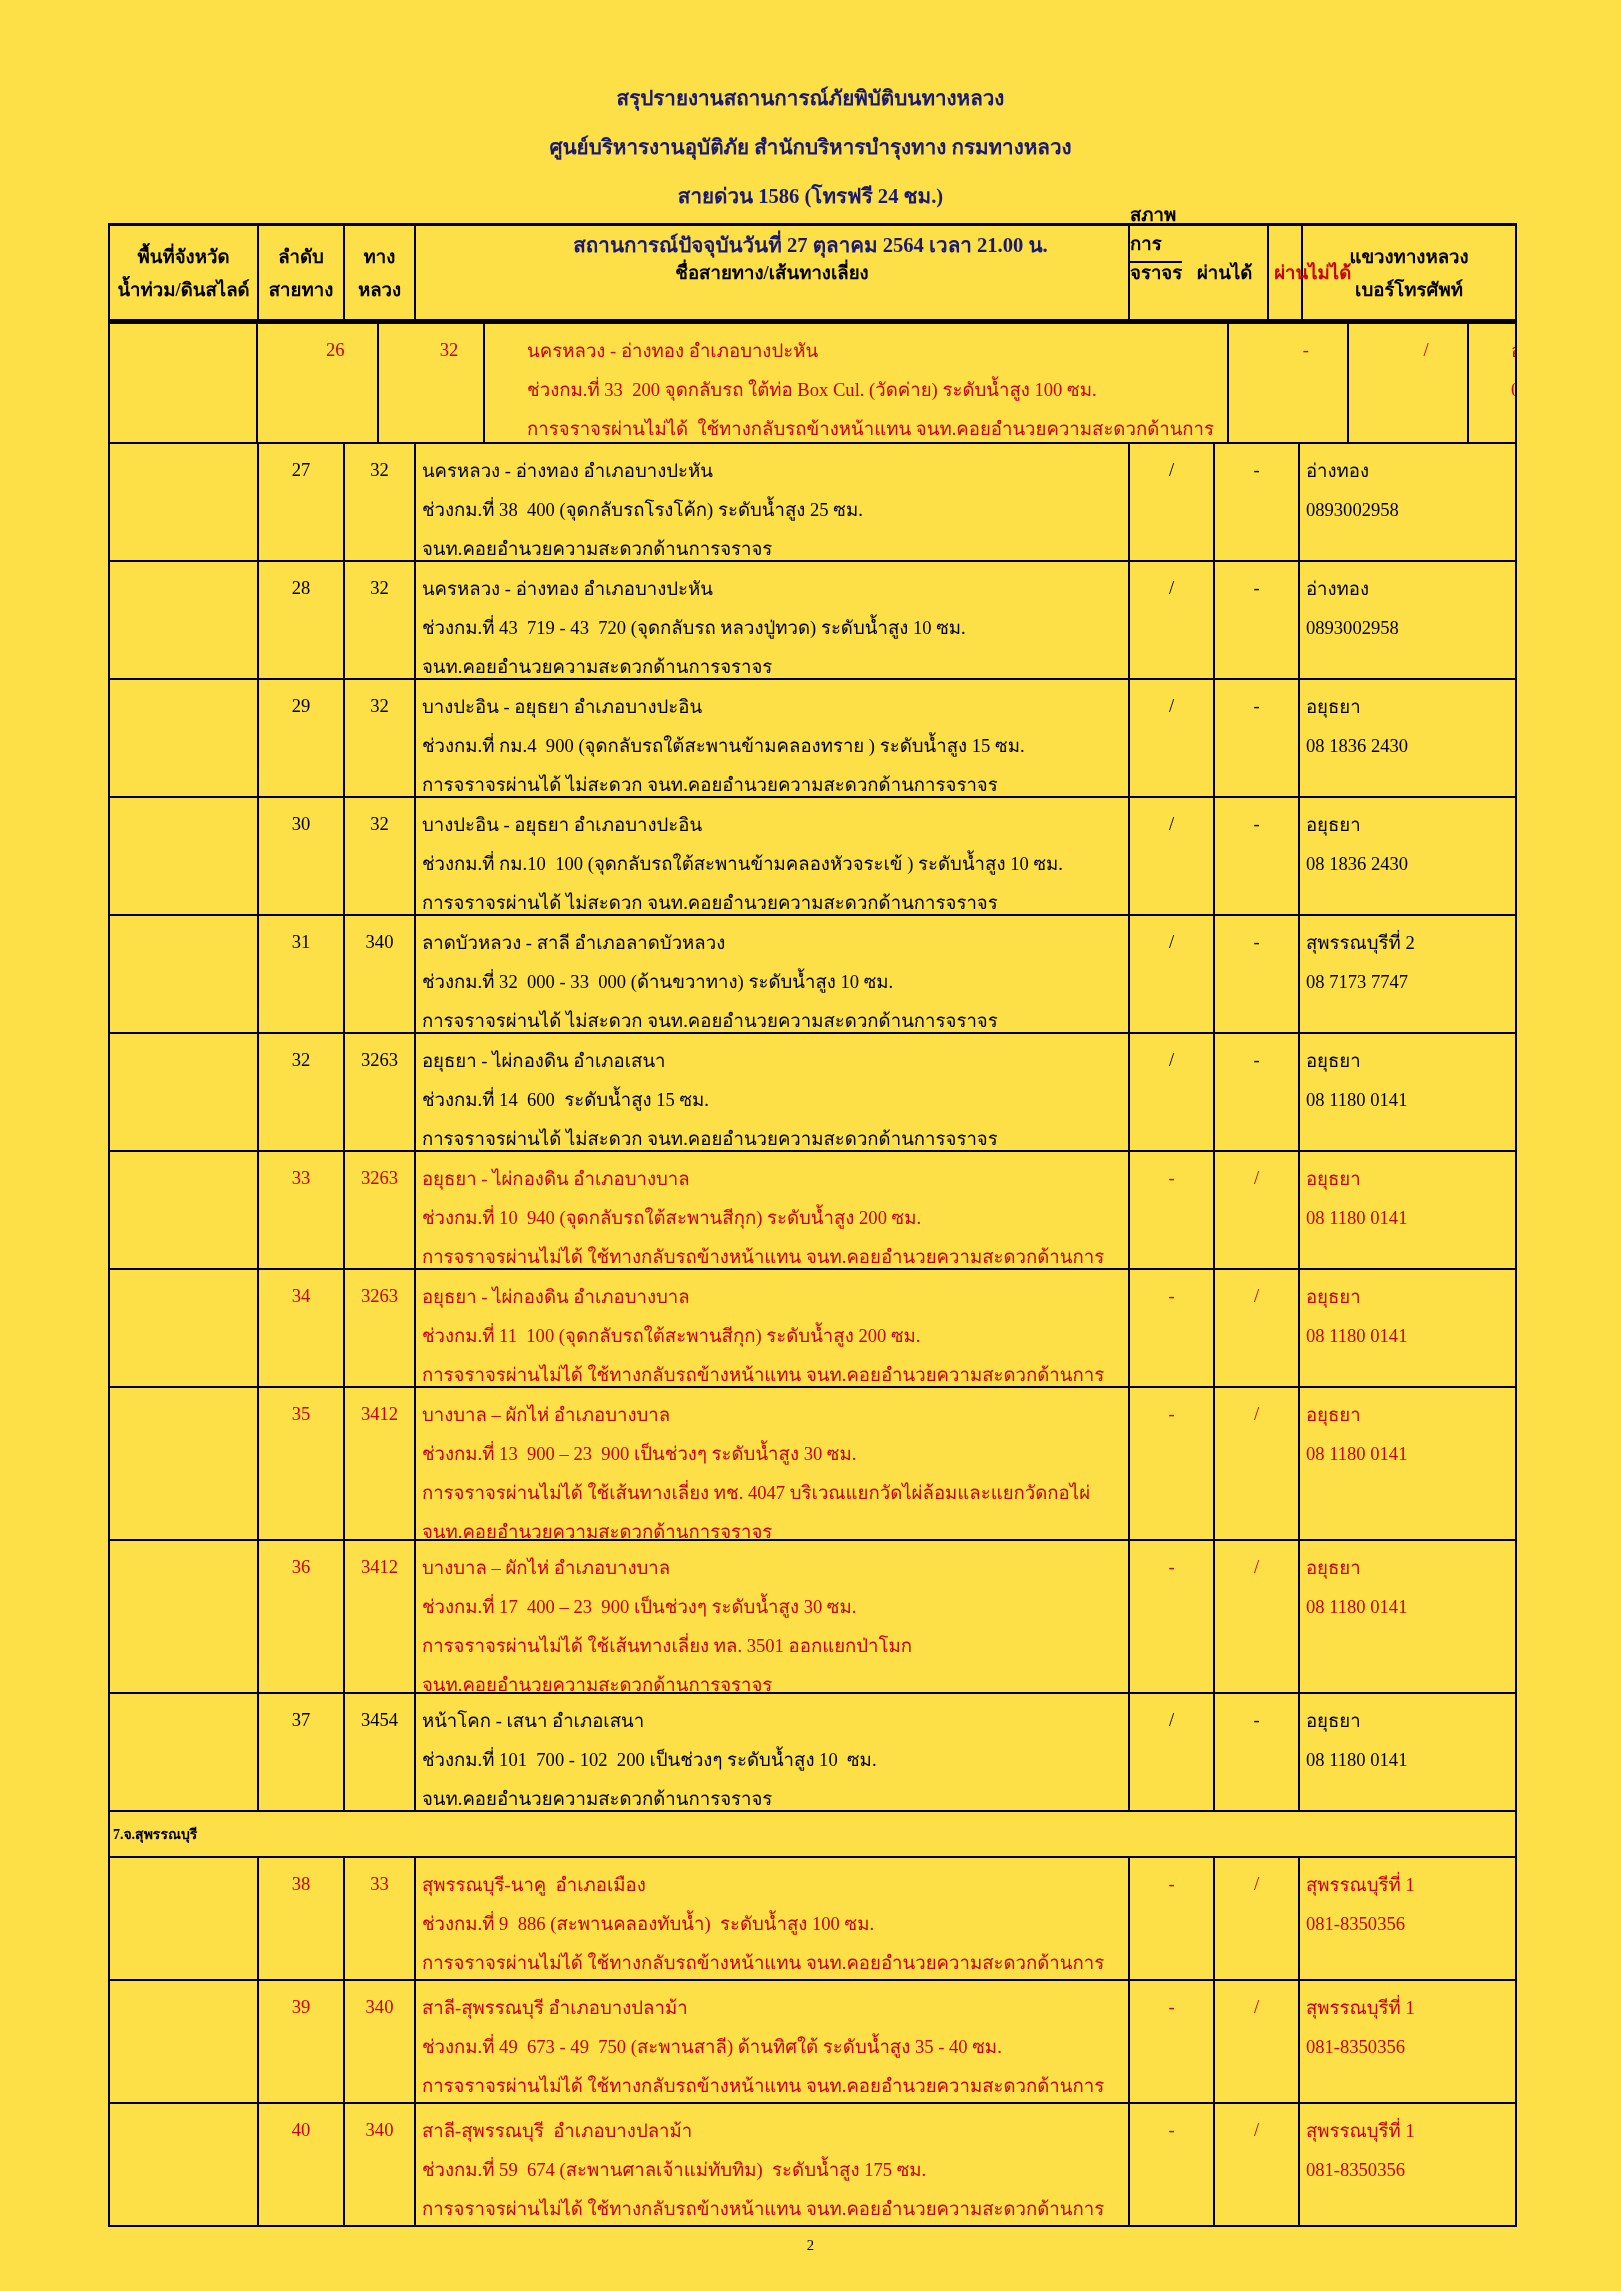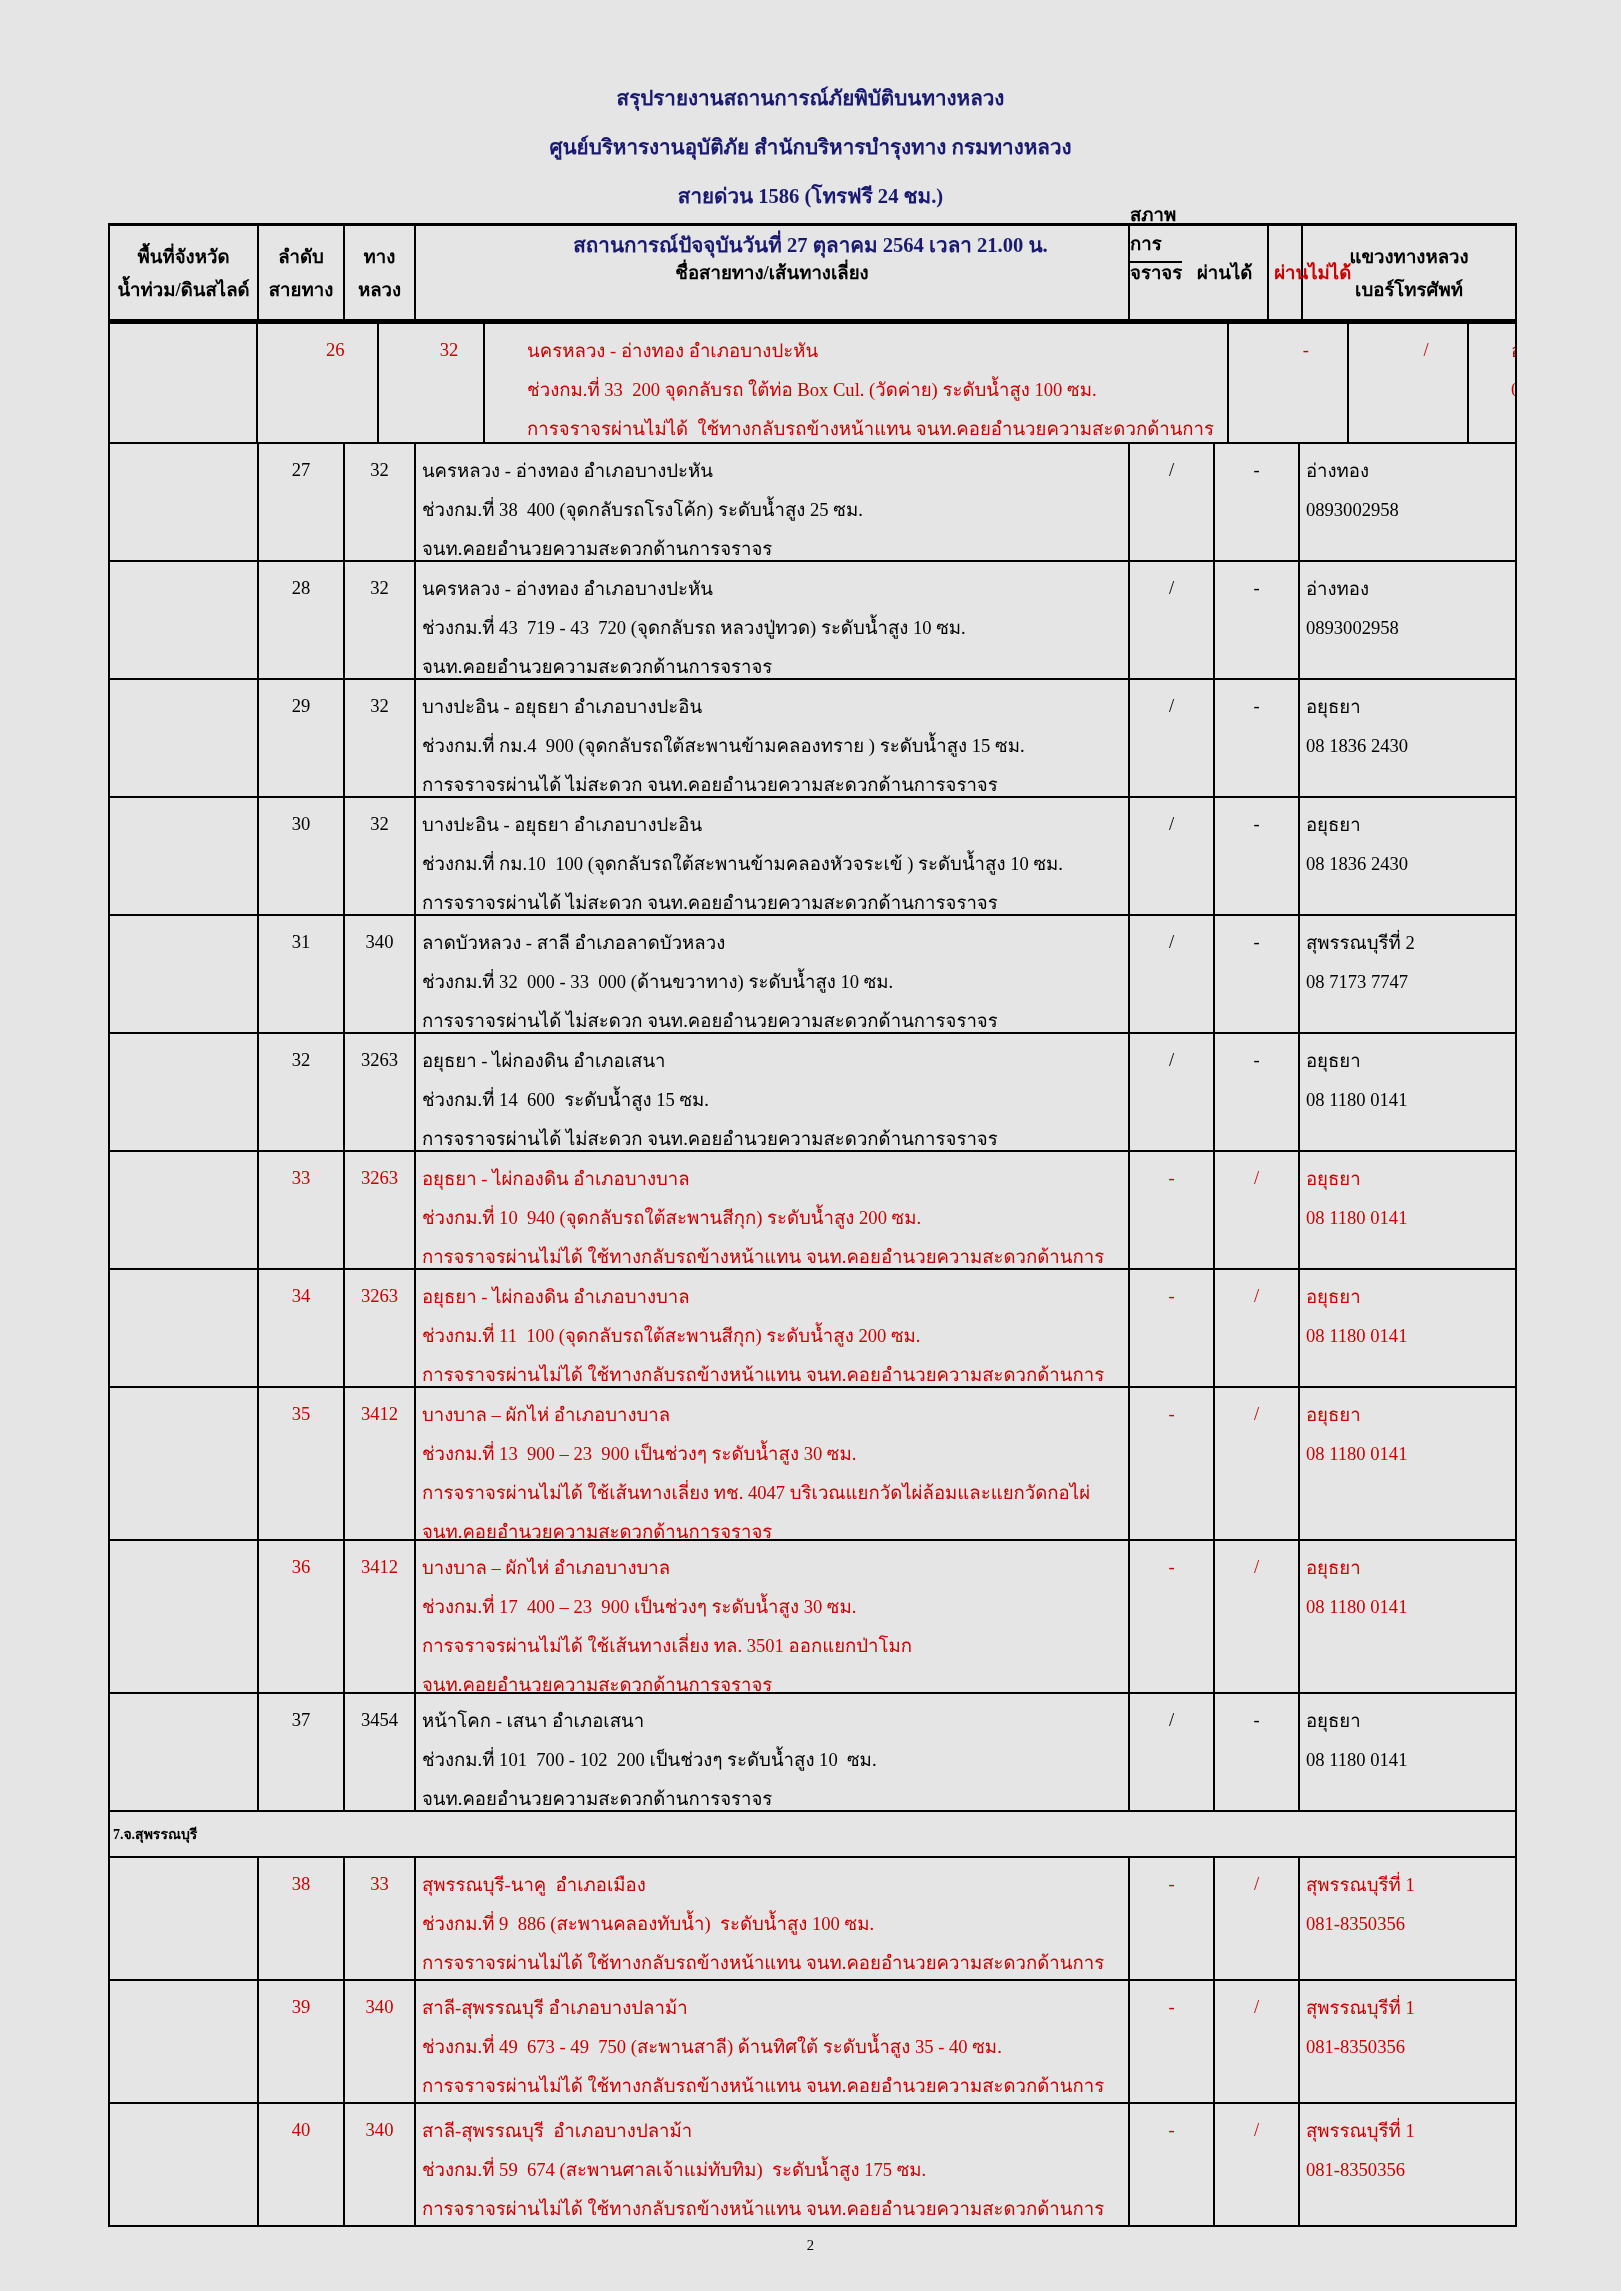--- a/index.html
+++ b/index.html
@@ -1,21 +1,21 @@
 <!DOCTYPE html>
 <html><head>
 <meta charset="utf-8">
 <style>
   * { box-sizing: border-box; margin: 0; padding: 0; }
   html,body { background:#ffffff; }
   body {
     font-family: "Liberation Serif", "DejaVu Serif", serif;
     width: 1621px; height: 2292px; position: relative;
   }
-  .page { width: 1621px; height: 2292px; position: relative; background:#e5e5e5;font-family:Liberation Serif, serif; }
+  .page { width: 1621px; height: 2292px; position: relative; background:#fde047;font-family:Liberation Serif, serif; }
 
   
   .title-block {
     position: absolute; top: 74px; left: 0; width: 100%;
     text-align: center; color: #191970; font-weight: bold;
     font-size: 20.6px;
   }
   .title-block .tline { line-height: 49px; }
 
   

